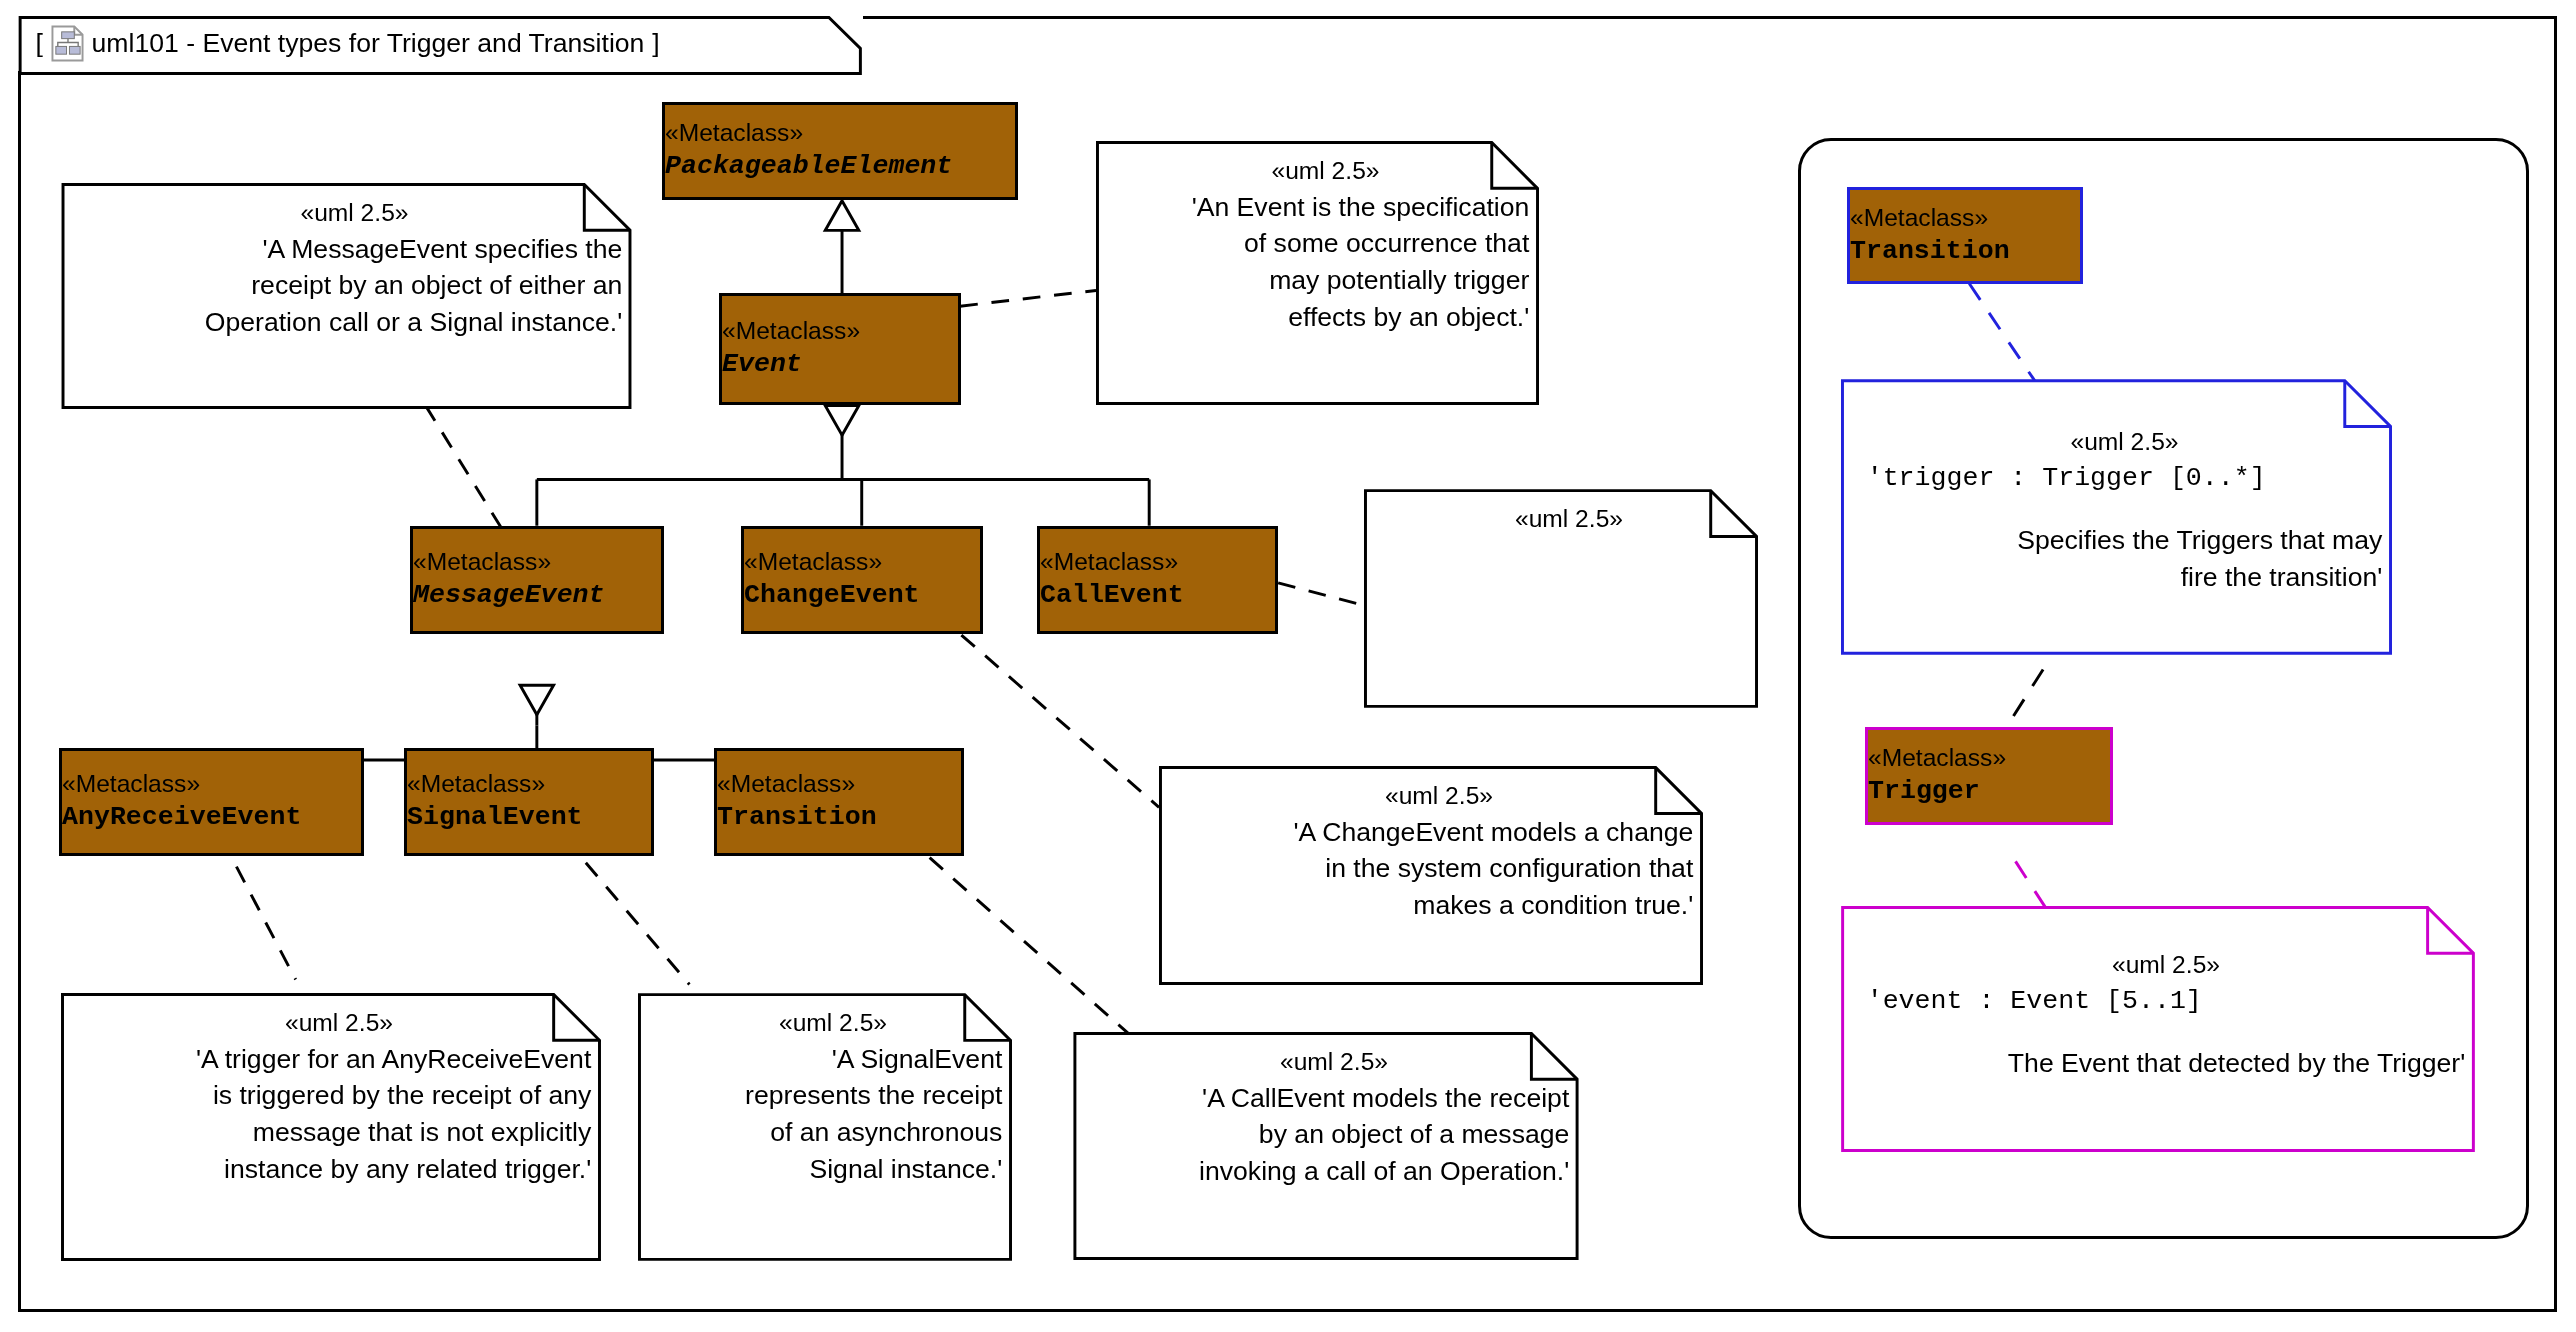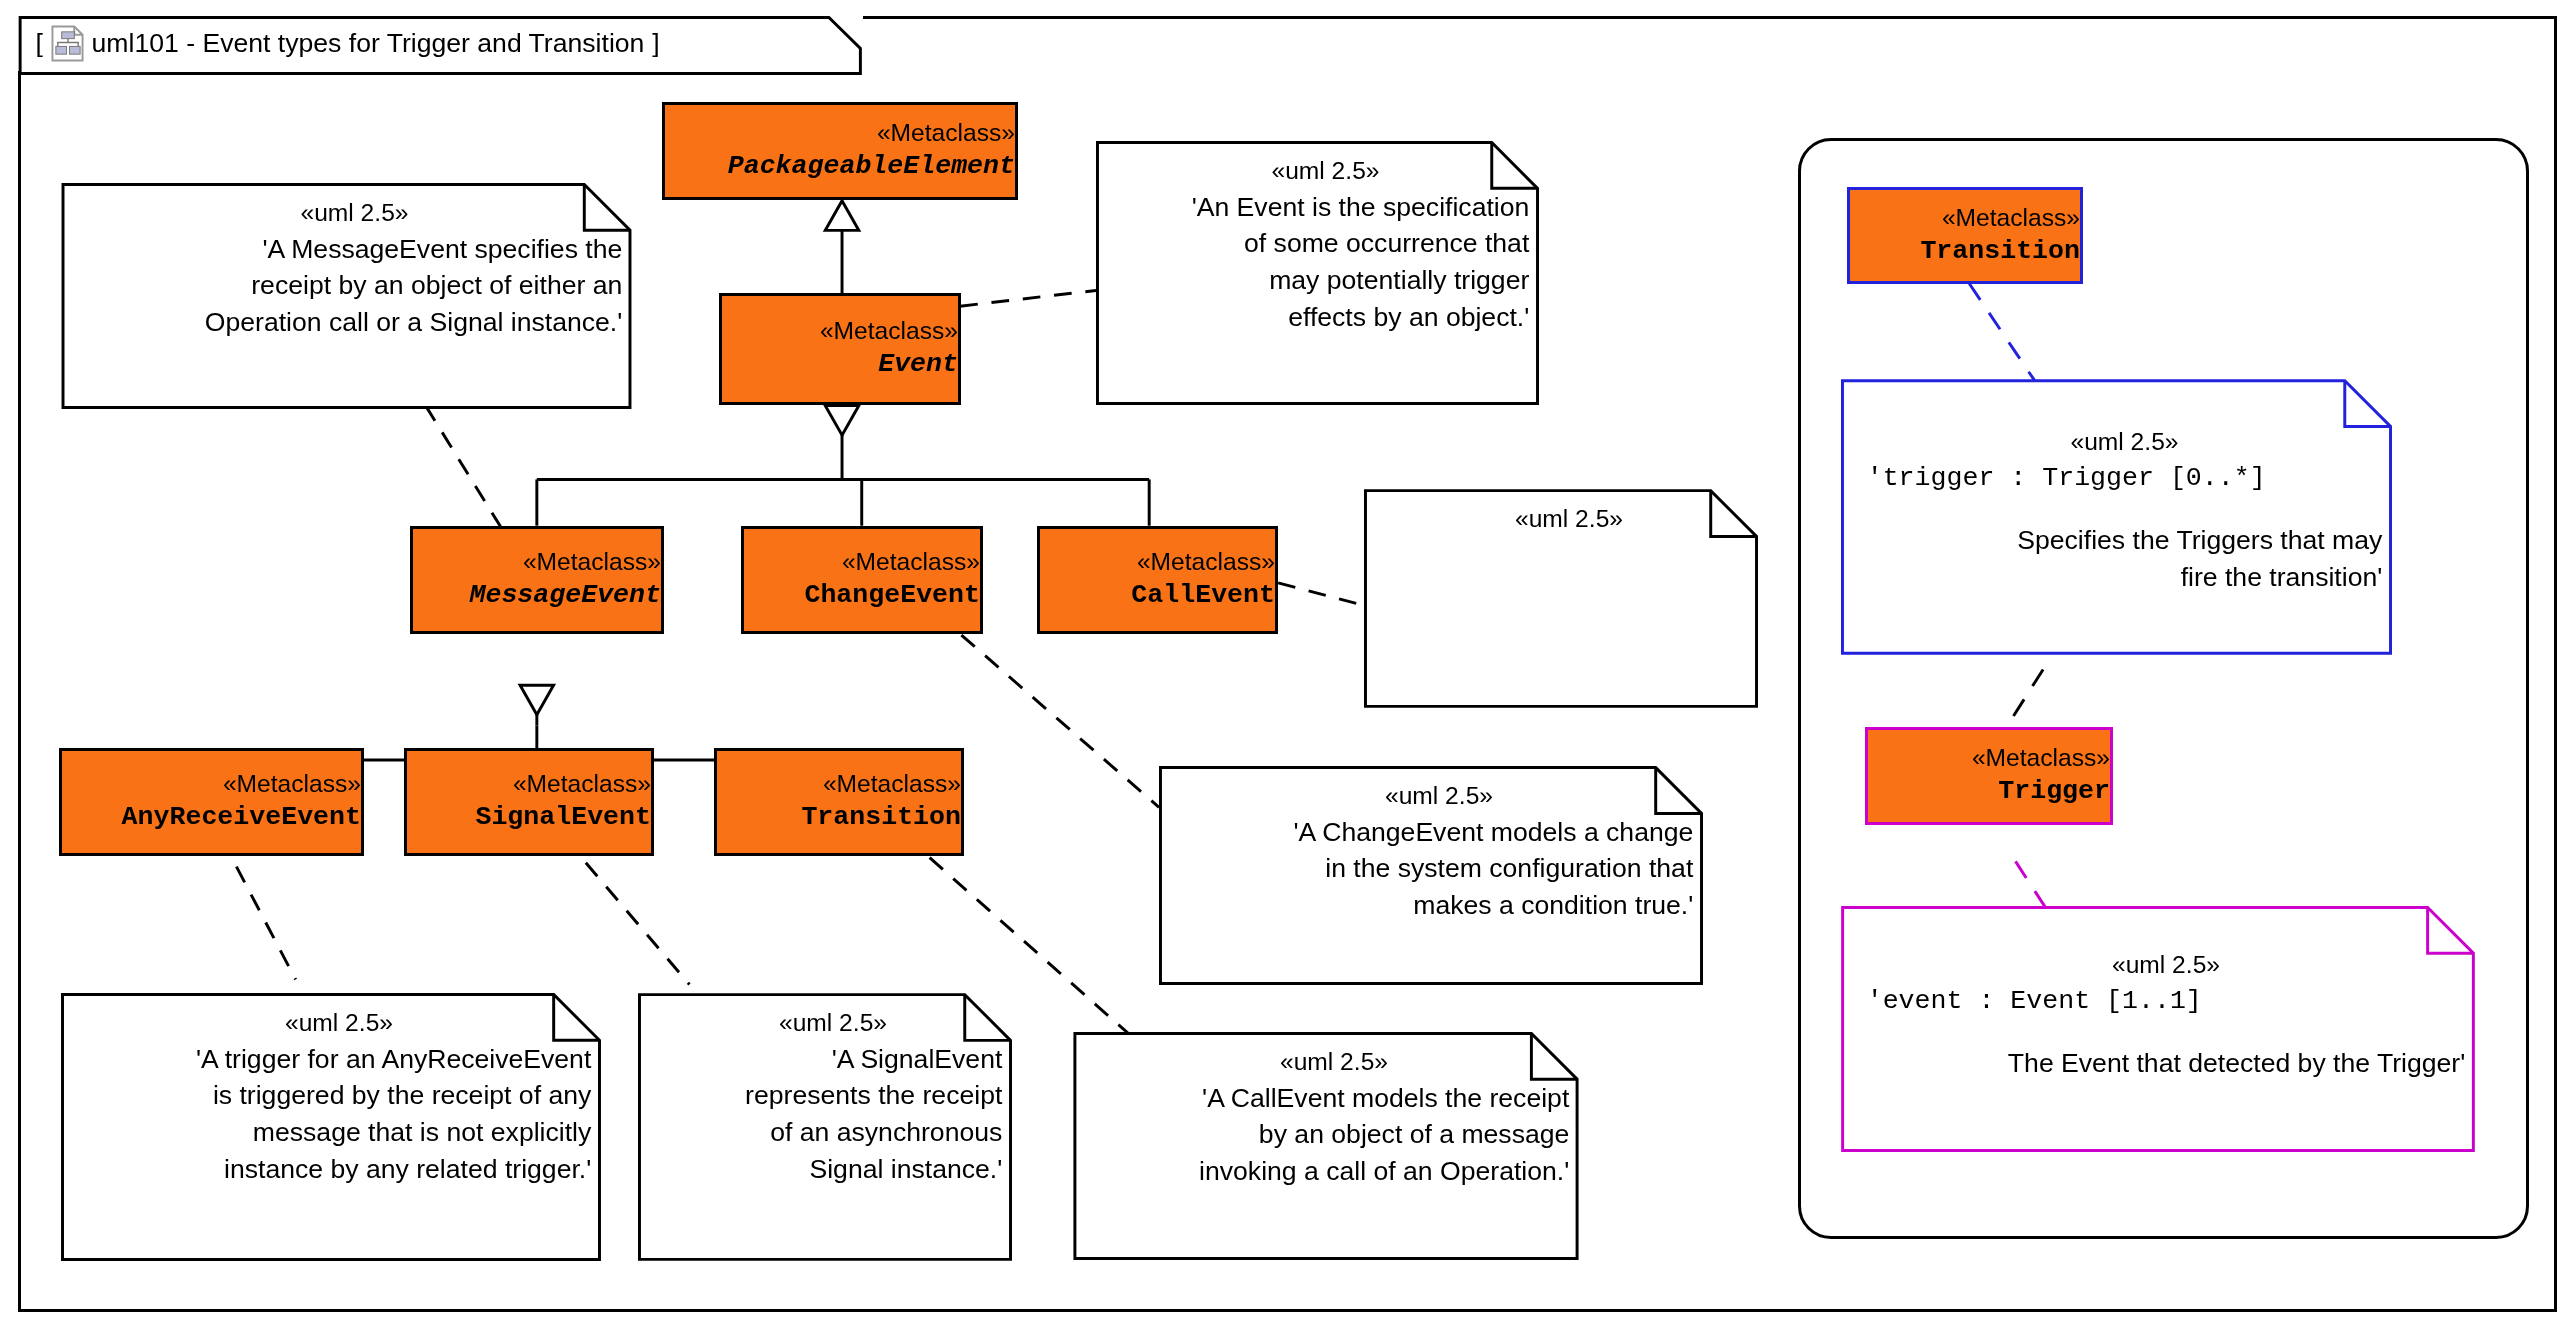--- a/index.html
+++ b/index.html
@@ -55,24 +55,24 @@
     color: #000;
     white-space: nowrap;
   }
   .diagram-icon { width: 33px; height: 37px; display:block; }
 
   
   .mclass {
     position: absolute;
     box-sizing: border-box;
     border: 3px solid #000;
-    background: #f97316;
+    background: #a16207;
     display: flex;
     flex-direction: column;
-    align-items: flex-end;
+    align-items: flex-start;
     justify-content: center;
     z-index: 3;
   }
   .mclass .stereo {
     font-size: 24.6px;
     color: #000;
     line-height: 1.25;
     white-space: nowrap;
   }
   .mclass .cname {
@@ -325,21 +325,21 @@
     </div>
   </div>
 
   <div class="note" style="left:1841px; top:906px; width:634px; height:246px;">
     <svg width="634" height="246" viewBox="0 0 644 250">
       <path d="M1.5,1.5 H596 L642.5,48 V248.5 H1.5 Z" fill="#ffffff" stroke="#cc00cc" stroke-width="3"></path>
       <path d="M596,1.5 V48 H642.5" fill="none" stroke="#cc00cc" stroke-width="3"></path>
     </svg>
     <div class="note-body" style="padding-top:43px;">
       <div class="note-stereo">«uml 2.5»</div>
-      <div class="note-mono">'event : Event [1..1]</div>
+      <div class="note-mono">'event : Event [5..1]</div>
       <div class="gap"></div>
       <div class="note-text">The Event that detected by the Trigger'</div>
     </div>
   </div>
 
   <div class="mclass" style="left:662px; top:102px; width:356px; height:98px;">
     <div class="stereo">«Metaclass»</div>
     <div class="cname abstract">PackageableElement</div>
   </div>
 

